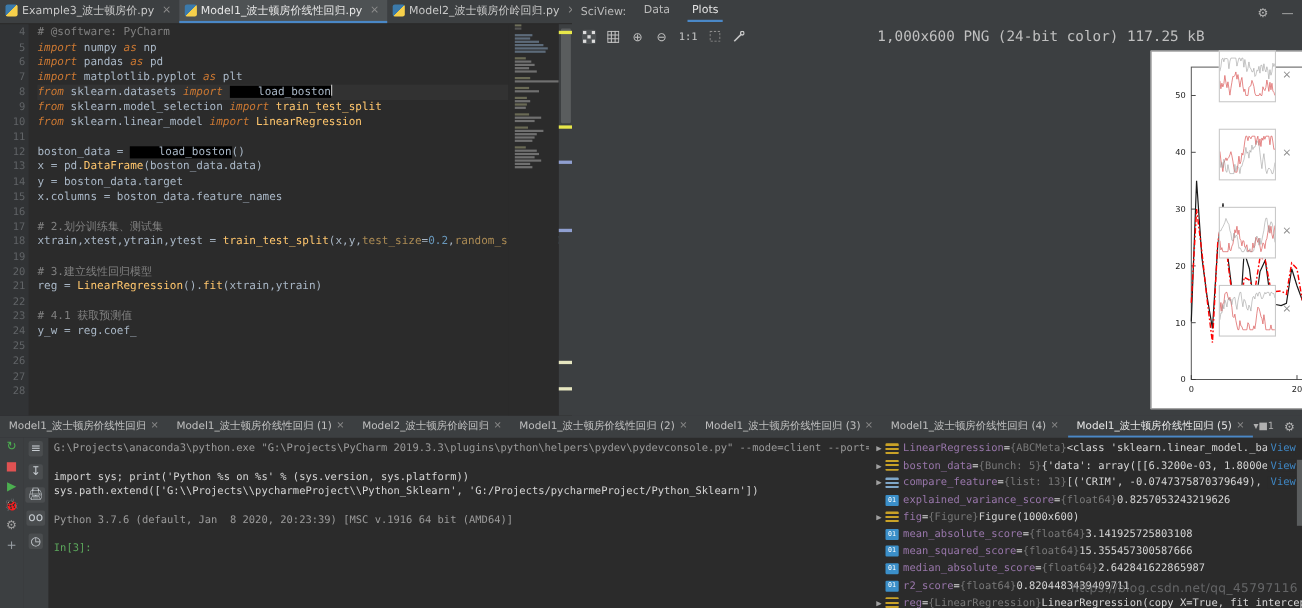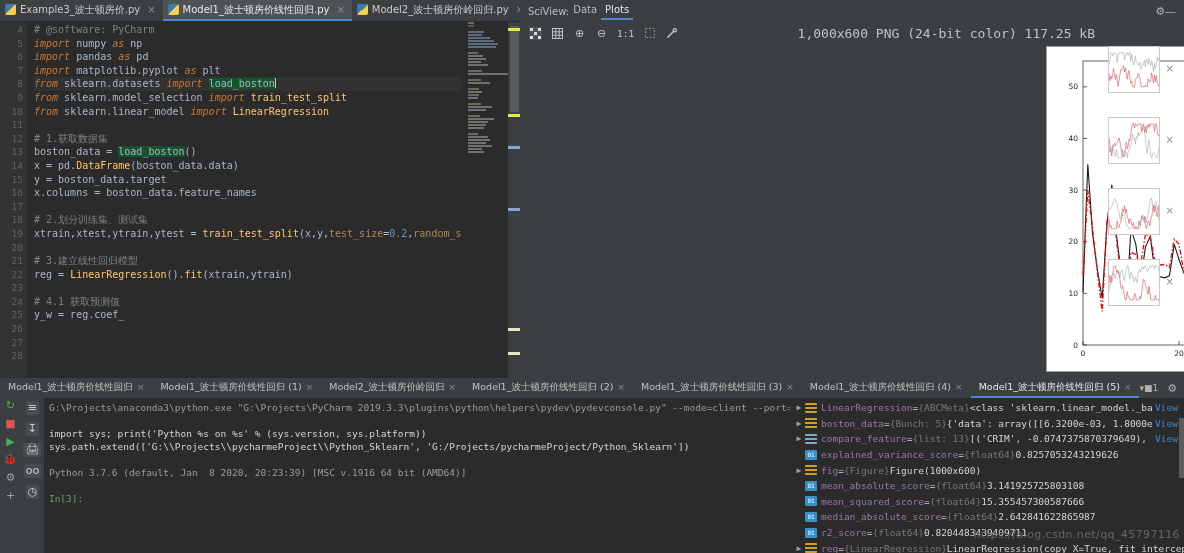--- a/index.html
+++ b/index.html
@@ -47,41 +47,41 @@
     padding-top: 1px; padding-left: 8px; color: #a9b7c6; overflow: hidden;
   }
   .code .ln { height: 13.6px; line-height: 13.6px; white-space: pre; }
   .code .ln.cur { background: #323232; }
   .kw { color: #cc7832; font-style: italic; }
   .cmt { color: #808080; }
   .fn { color: #ffc66d; }
   .num { color: #6897bb; }
   .param { color: #aa8a54; }
   .sel { background: #344134; }
-  .hl { background: #14532d; }
+  .hl { background: #000000; padding-left: 26px; }
   .caret { display:inline-block; width:1px; height:10px; background:#c8c8c8; vertical-align:-1px;}
 
   .minimap {
     position: absolute; right: 12px; top: 22px; width: 46px; height: 356px;
     background: #2b2b2b; overflow: hidden;
   }
   .mm-line { height: 2px; margin-bottom: 1px; }
   .scroll-rail {
     position: absolute; right: 0; top: 22px; width: 12px; height: 356px; background: #3c3f41;
   }
   .scroll-thumb { position:absolute; right:1px; top:4px; width:9px; height:86px; background:#5a5d5e; border-radius:1px;}
   .mark { position: absolute; right: 0; width: 12px; height: 3px; }
 
   
   .sciview {
     position: absolute; left: 520px; top: 0; width: 664px; height: 378px;
     background: #3c3f41;
   }
   .sv-head {
-    height: 22px; display: flex; align-items: center; 
+    height: 22px; display: flex; align-items: center; gap: 12px;
     padding: 0 8px; font-size: 10px; color: #bbbbbb;
   }
   .sv-head .lbl { color: #bbbbbb; }
   .sv-tab { padding: 2px 4px 3px; border-bottom: 2px solid transparent; color: #bbbbbb; }
   .sv-tab.active { border-bottom: 2px solid #4a88c7; color: #e6e6e6; }
   .sv-head .spacer { flex: 1 1 auto; }
   .ic { color: #b0b0b0; font-size: 11px; cursor: default; }
 
   .sv-toolbar {
     height: 22px; display: flex; align-items: center; gap: 9px; padding: 0 9px;
@@ -219,21 +219,20 @@
         </div>
       <div class="code" id="code-lines">
           <div class="ln"><span class="cmt"># @software: PyCharm</span></div>
           <div class="ln"><span class="kw">import</span> numpy <span class="kw">as</span> np</div>
           <div class="ln"><span class="kw">import</span> pandas <span class="kw">as</span> pd</div>
           <div class="ln"><span class="kw">import</span> matplotlib.pyplot <span class="kw">as</span> plt</div>
           <div class="ln cur"><span class="kw">from</span> sklearn.datasets <span class="kw">import</span> <span class="hl" style="color:#a9b7c6">load_boston</span><span class="caret"></span></div>
           <div class="ln"><span class="kw">from</span> sklearn.model_selection <span class="kw">import</span> <span class="fn">train_test_split</span></div>
           <div class="ln"><span class="kw">from</span> sklearn.linear_model <span class="kw">import</span> <span class="fn">LinearRegression</span></div>
           <div class="ln"><span class="cmt"></span></div>
-          <div class="ln"><span class="cmt"># 1.获取数据集</span></div>
           <div class="ln">boston_data = <span class="hl" style="color:#a9b7c6">load_boston</span>()</div>
           <div class="ln">x = pd.<span class="fn">DataFrame</span>(boston_data.data)</div>
           <div class="ln">y = boston_data.target</div>
           <div class="ln">x.columns = boston_data.feature_names</div>
           <div class="ln"><span class="cmt"></span></div>
           <div class="ln"><span class="cmt"># 2.划分训练集、测试集</span></div>
           <div class="ln">xtrain,xtest,ytrain,ytest = <span class="fn">train_test_split</span>(x,y,<span class="param">test_size</span>=<span class="num">0.2</span>,<span class="param">random_state</span>=<span class="num">420</span>)</div>
           <div class="ln"><span class="cmt"></span></div>
           <div class="ln"><span class="cmt"># 3.建立线性回归模型</span></div>
           <div class="ln">reg = <span class="fn">LinearRegression</span>().<span class="fn">fit</span>(xtrain,ytrain)</div>

